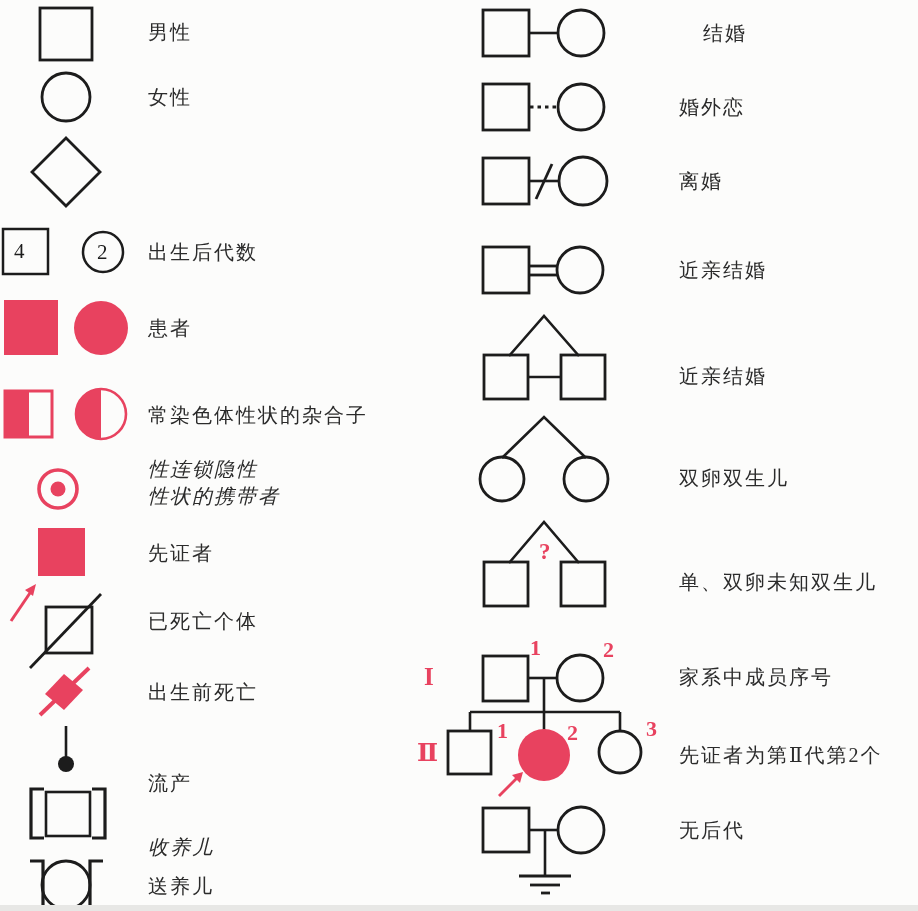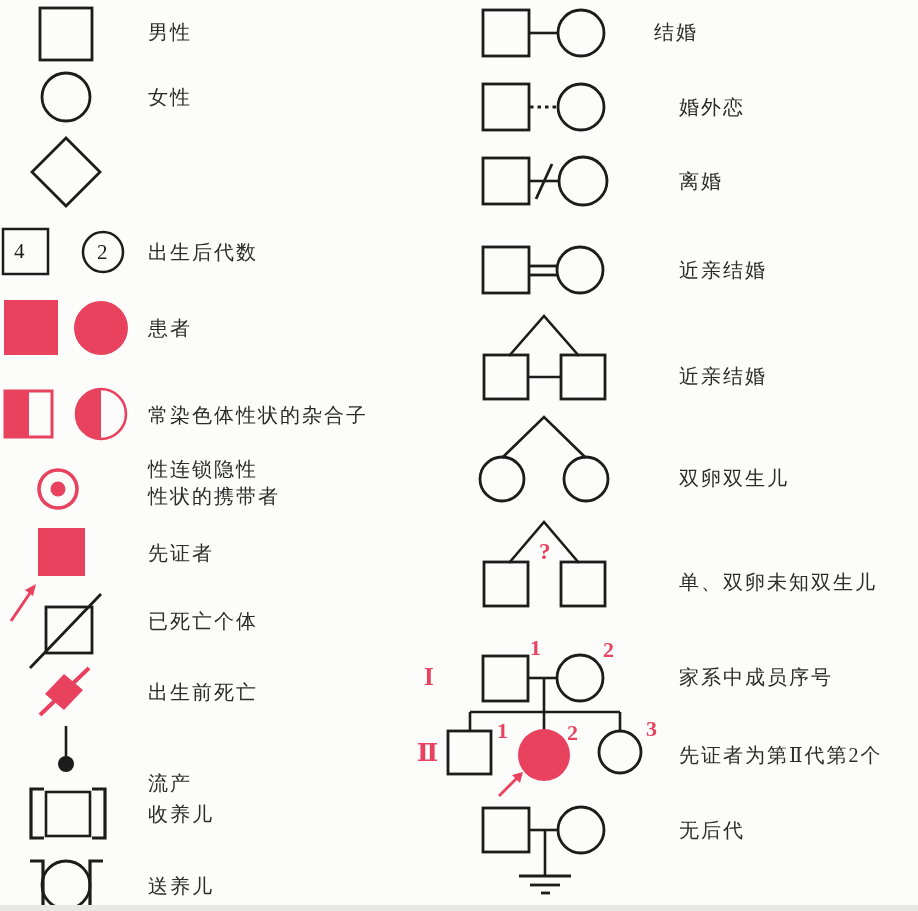--- a/index.html
+++ b/index.html
@@ -212,32 +212,32 @@
   <span class="numeral roman" style="left:417px;top:740px;">Ⅱ</span>
   <span class="numeral" style="left:497px;top:720px;">1</span>
   <span class="numeral" style="left:567px;top:722px;">2</span>
   <span class="numeral" style="left:646px;top:718px;">3</span>
 
   <div class="lbl" style="left:148px;top:19px;">男性</div>
   <div class="lbl" style="left:148px;top:84px;">女性</div>
   <div class="lbl" style="left:148px;top:239px;">出生后代数</div>
   <div class="lbl" style="left:148px;top:315px;">患者</div>
   <div class="lbl" style="left:148px;top:402px;text-align:center;">常染色体性状的杂合子</div>
-  <div class="lbl" style="left:148px;top:456px;">
+  <div class="lbl" style="left:148px;top:456px;font-style:italic;">
     <div>性连锁隐性</div>
     <div>性状的携带者</div>
   </div>
   <div class="lbl" style="left:148px;top:540px;">先证者</div>
   <div class="lbl" style="left:148px;top:608px;">已死亡个体</div>
   <div class="lbl" style="left:148px;top:679px;">出生前死亡</div>
   <div class="lbl" style="left:148px;top:733px;margin-top:37px;">流产</div>
-  <div class="lbl" style="left:148px;top:801px;">收养儿</div>
+  <div class="lbl" style="left:148px;top:834px;font-style:italic;">收养儿</div>
   <div class="lbl" style="left:148px;top:873px;">送养儿</div>
 
-  <div class="lbl" style="left:654px;top:20px;font-family:Liberation Mono, monospace;">结婚</div>
+  <div class="lbl" style="left:703px;top:20px;">结婚</div>
   <div class="lbl" style="left:679px;top:94px;">婚外恋</div>
   <div class="lbl" style="left:679px;top:168px;">离婚</div>
   <div class="lbl" style="left:679px;top:257px;">近亲结婚</div>
   <div class="lbl" style="left:679px;top:363px;">近亲结婚</div>
   <div class="lbl" style="left:679px;top:569px;">单、双卵未知双生儿</div>
   <div class="lbl" style="left:679px;top:465px;">双卵双生儿</div>
   <div class="lbl" style="left:679px;top:664px;">家系中成员序号</div>
   <div class="lbl" style="left:679px;top:742px;">先证者为第Ⅱ代第2个</div>
   <div class="lbl" style="left:679px;top:817px;">无后代</div>
 

